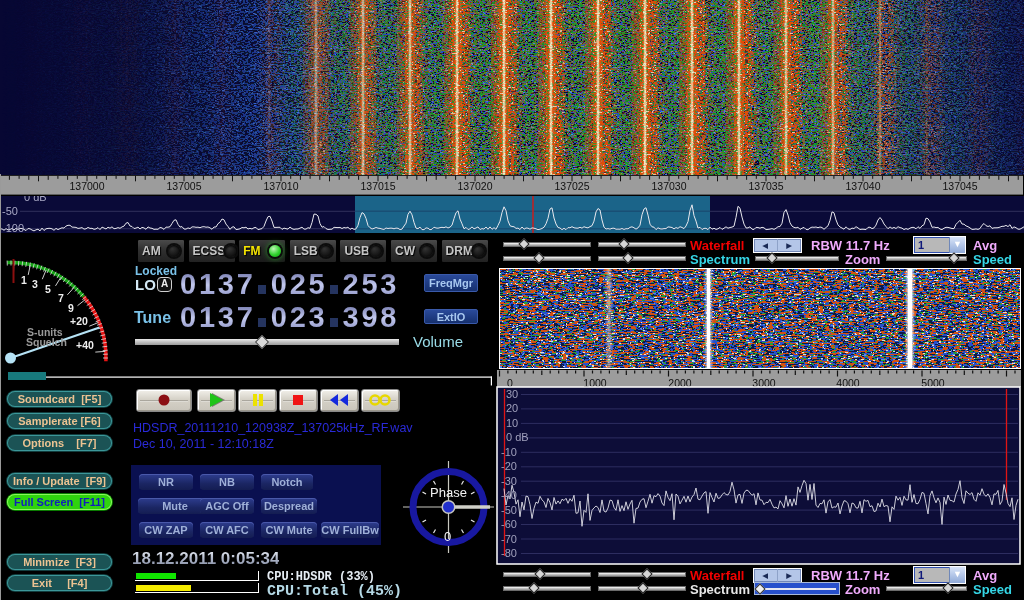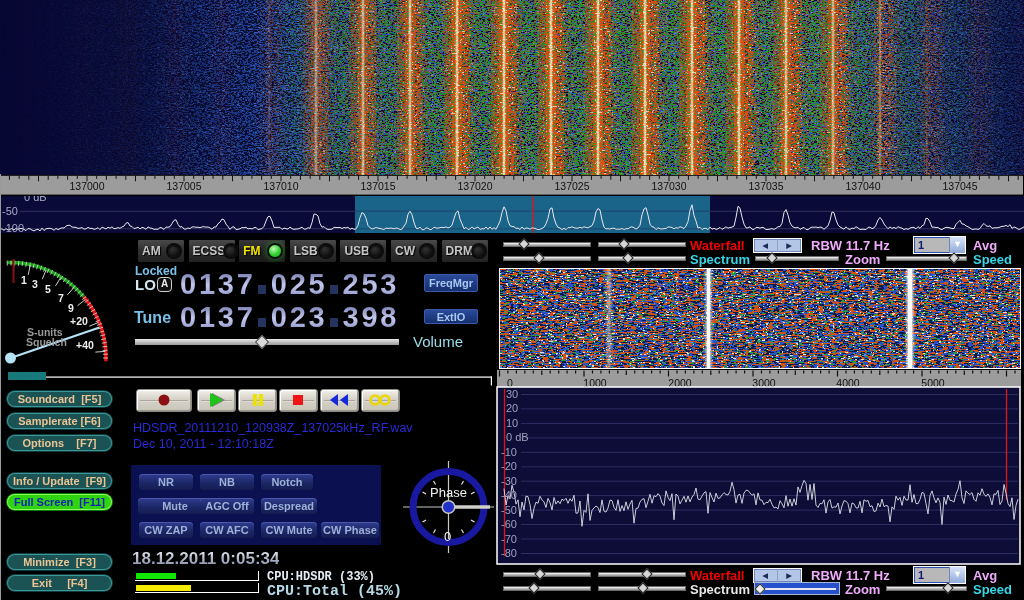--- a/index.html
+++ b/index.html
@@ -488,21 +488,21 @@
 <div class="abs" style="left:131px;top:465px;width:250px;height:80px;background:#0a1050"></div>
 <div class="dspbtn" style="left:139px;top:474px;width:54px">NR</div>
 <div class="dspbtn" style="left:200px;top:474px;width:54px">NB</div>
 <div class="dspbtn" style="left:261px;top:474px;width:52px">Notch</div>
 <div class="dspbtn" style="left:138px;top:498px;width:74px">Mute</div>
 <div class="dspbtn" style="left:200px;top:498px;width:54px">AGC Off</div>
 <div class="dspbtn" style="left:261px;top:498px;width:56px">Despread</div>
 <div class="dspbtn" style="left:139px;top:522px;width:54px">CW ZAP</div>
 <div class="dspbtn" style="left:200px;top:522px;width:54px">CW AFC</div>
 <div class="dspbtn" style="left:261px;top:522px;width:56px">CW Mute</div>
-<div class="dspbtn" style="left:321px;top:522px;width:58px">CW Phase</div>
+<div class="dspbtn" style="left:321px;top:522px;width:58px">CW FullBw</div>
 
 <div class="abs" style="left:132px;top:549px;font-weight:bold;font-size:17px;letter-spacing:0px;background:linear-gradient(#eef2f8,#a8b0c4 55%,#7a8298);-webkit-background-clip:text;background-clip:text;color:transparent">18.12.2011 0:05:34</div>
 <div class="abs" style="left:135px;top:571px;width:124px;height:10px;border-bottom:1.2px solid #fff;border-right:1.2px solid #fff"></div>
 <div class="abs" style="left:136px;top:573px;width:40px;height:6px;background:#10e600"></div>
 <div class="abs" style="left:135px;top:583px;width:124px;height:10px;border-bottom:1.2px solid #fff;border-right:1.2px solid #fff"></div>
 <div class="abs" style="left:136px;top:585px;width:55px;height:6px;background:#f5ec00"></div>
 <div class="abs" style="left:267px;top:570px;font-family:'Liberation Mono',monospace;font-size:12px;font-weight:bold;color:#e6edf4">CPU:HDSDR (33%)</div>
 <div class="abs" style="left:267px;top:583px;font-family:'Liberation Mono',monospace;font-size:15px;font-weight:bold;color:#b5d9e6">CPU:Total (45%)</div>
 <svg class="abs" style="left:398px;top:453px" width="100" height="110" viewBox="398 453 100 110">
 <line x1="448.5" y1="461" x2="448.5" y2="553" stroke="#c8c8c0" stroke-width="1.2"></line>

